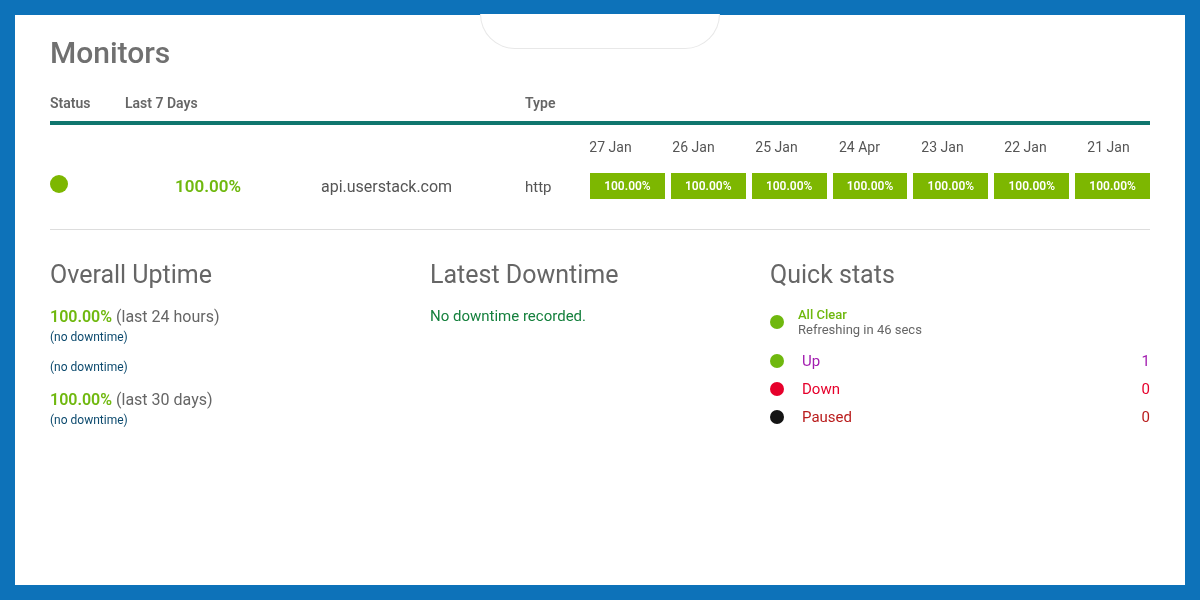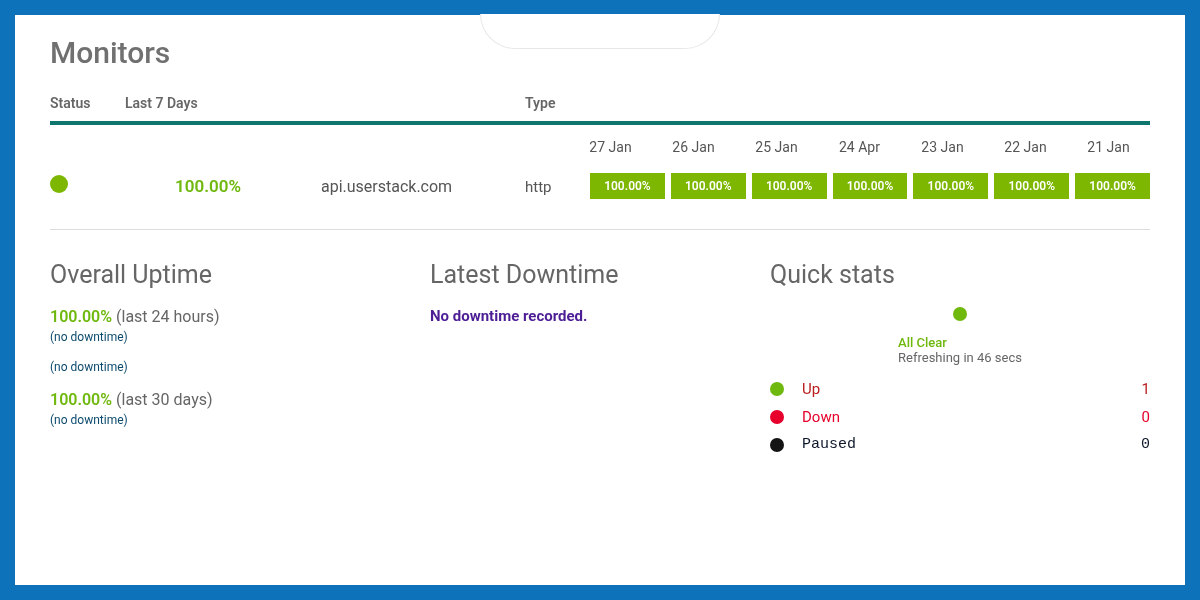--- a/index.html
+++ b/index.html
@@ -79,29 +79,29 @@
     .bar { background: #7db701; color: #fff; font-size: 12px; font-weight: 600; text-align: center; padding: 6px 0; flex: 1; }
     .lower { display: flex; gap: 40px; padding-top: 30px; }
     .lower h2 { font-size: 25px; font-weight: 400; color: #666; margin-bottom: 18px; }
     .col-uptime { width: 340px; }
     .col-downtime { width: 300px; }
     .col-quick { flex: 1; }
     .up-line { margin-bottom: 4px; font-size: 16px; }
     .up-line .pct { color: #6fb80e; font-weight: 600; }
     .up-line .period { color: #666; }
     .no-dt { color: #0c4a6e; font-size: 12px; margin-bottom: 16px; }
-    .downtime-msg { color: #4c1d95; font-size: 15px; font-weight: bold; }
-    .qs-head { display: flex; align-items: center; gap: 14px; font-size: 13px; margin-bottom: 10px; flex-direction: column; }
+    .downtime-msg { color: #15803d; font-size: 15px; }
+    .qs-head { display: flex; align-items: center; gap: 14px; font-size: 13px; margin-bottom: 10px; }
     .qs-head .txt { color: #6fb80e; font-weight: 500; }
     .qs-head .sub { color: #666; }
     .qs-row { display: flex; align-items: center; gap: 16px; font-size: 15px; padding: 5px 0; }
     .qs-row .label { flex: 1; margin-left: 2px; }
-    .qs-row.up .label, .qs-row.up .num { color: #b91c1c; }
+    .qs-row.up .label, .qs-row.up .num { color: #a21caf; }
     .qs-row.down .label, .qs-row.down .num { color: #e6002b; }
-    .qs-row.paused .label, .qs-row.paused .num { color: #0f172a; font-family: Liberation Mono, monospace; }
+    .qs-row.paused .label, .qs-row.paused .num { color: #b91c1c; }
     .flex-7days { display: flex; align-items: center; }
   </style>
 </head>
 <body>
 
 <div class="panel">
   <div class="notch"></div>
 
   <h1 class="page-title">Monitors</h1>
 

